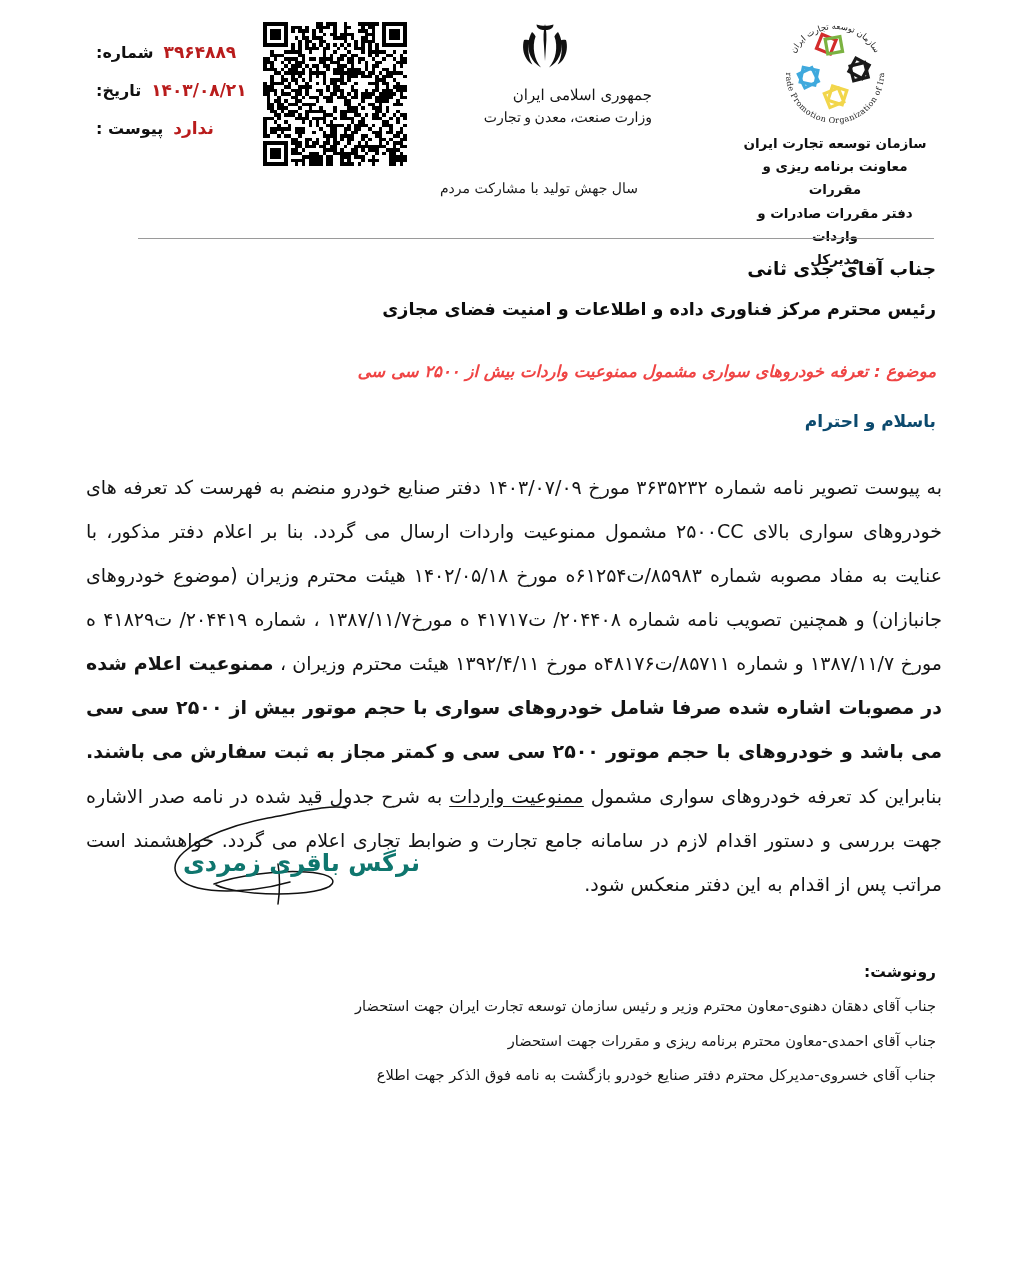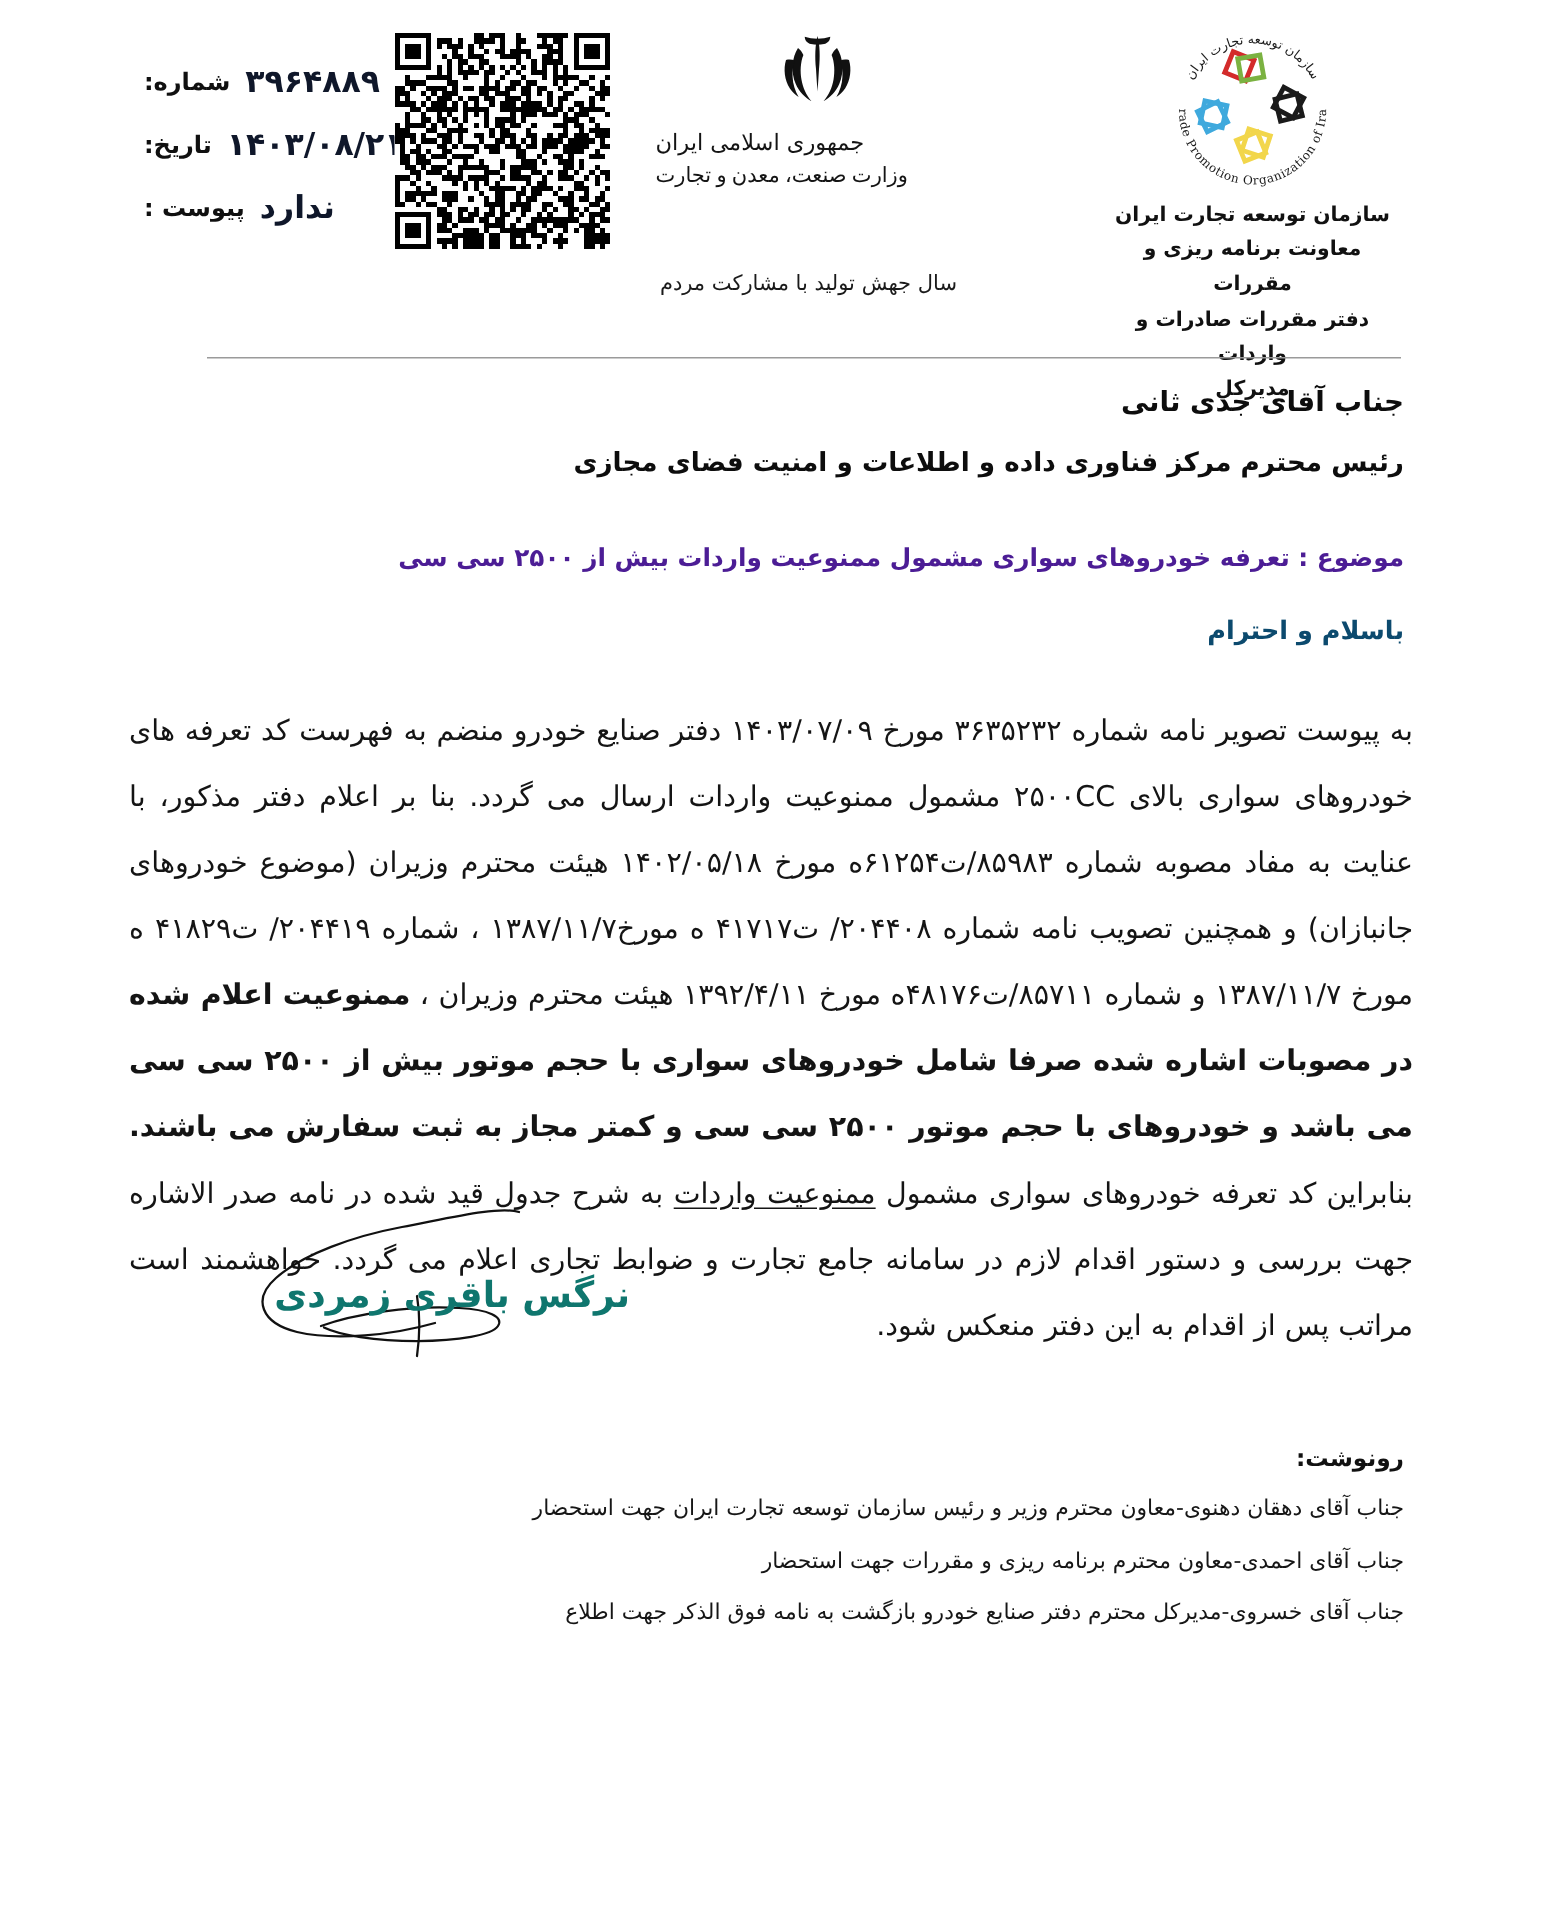--- a/index.html
+++ b/index.html
@@ -44,44 +44,44 @@
     gap: 10px;
     margin-bottom: 18px;
     white-space: nowrap;
   }
   .meta-label {
     font-size: 16px;
     font-weight: bold;
     color: #101010;
   }
   .meta-value {
-    font-size: 21px;
+    font-size: 17px;
     font-weight: bold;
     letter-spacing: 0.5px;
-    color: #0f172a;
+    color: #b91c1c;
   }
 
   
   .qr {
     position: absolute;
     top: 22px;
     left: 263px;
     width: 144px;
     height: 144px;
     background: #ffffff;
   }
   .qr svg { display: block; }
 
   
   .emblem-block {
     position: absolute;
     top: 18px;
     left: 437px;
     width: 215px;
-    text-align: left;
+    text-align: right;
   }
   .emblem-svg { display: block; margin: 0 auto; }
   .emblem-cap {
     margin-top: 4px;
     font-family: "DejaVu Serif", "Liberation Serif", serif;
     font-size: 15px;
     color: #141414;
     line-height: 1.5;
     letter-spacing: 0.3px;
   }
@@ -149,21 +149,22 @@
 
   .subject {
     position: absolute;
     top: 362px;
     left: 96px;
     width: 840px;
     direction: rtl;
     text-align: right;
     font-size: 16.5px;
     font-weight: bold;
-    color: #4c1d95;
+    color: #ef4444;
+    font-style: italic;
   }
 
   .greeting {
     position: absolute;
     top: 411px;
     left: 96px;
     width: 840px;
     direction: rtl;
     text-align: right;
     font-size: 17px;

